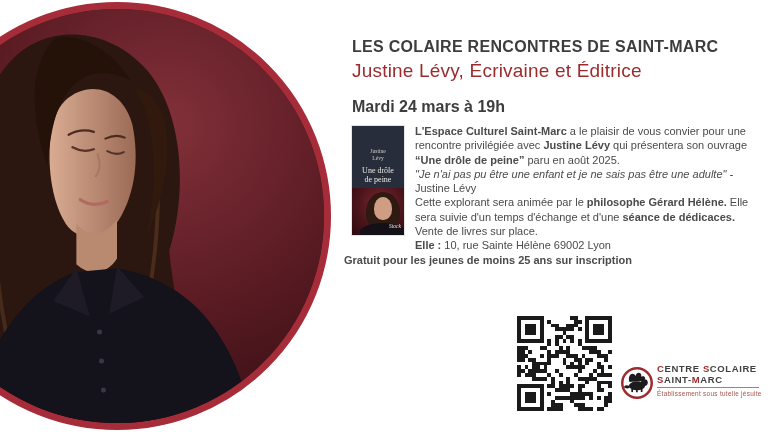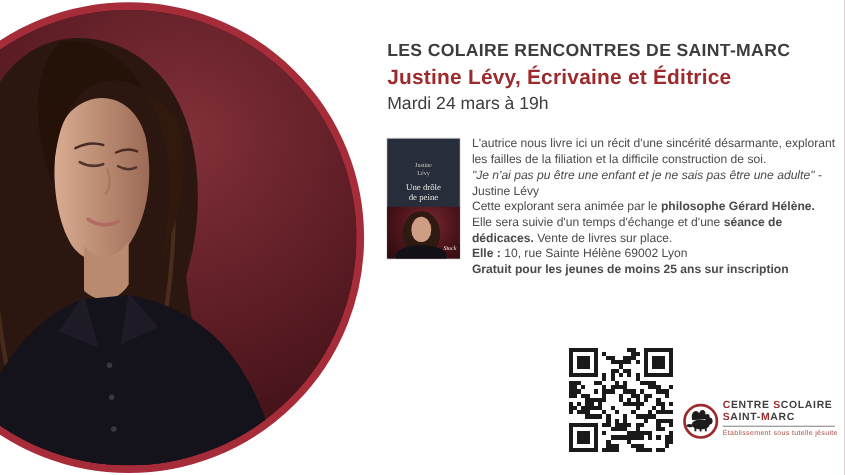--- a/index.html
+++ b/index.html
@@ -21,37 +21,37 @@
   }
   .photo-circle svg{display:block;}
 
   
   .headings{position:absolute;left:352px;top:38px;width:410px;}
   .series-title{
     font-size:16px;font-weight:700;color:#3d3c3e;letter-spacing:.3px;
     margin:0 0 4px 0;white-space:nowrap;
   }
   .event-title{
-    font-size:19px;font-weight:700;color:#9c2b2e;letter-spacing:.2px;
-    margin:0 0 4px 0;white-space:nowrap;
+    font-size:19px;font-weight:400;color:#9c2b2e;letter-spacing:.2px;
+    margin:0 0 16px 0;white-space:nowrap;
   }
   .event-datetime{
-    font-size:16px;font-weight:400;color:#3d3c3e;margin:0;white-space:nowrap;
+    font-size:16px;font-weight:700;color:#3d3c3e;margin:0;white-space:nowrap;
   }
 
   
   .bodytext{
     position:absolute;left:344px;top:124px;width:418px;
     font-size:11px;line-height:14.3px;color:#4b4a4c;
   }
   .bodytext p{margin:0;}
 
   
   .cover{
-    float:left;width:66px;height:109px;margin:2px 11px 4px 8px;
+    float:left;width:52px;height:109px;margin:2px 11px 4px 8px;
     background:#272d3b;box-shadow:0 0 0 1px #e4e4e4;
     display:flex;flex-direction:column;
   }
   .cover-top{
     flex:0 0 58px;display:flex;flex-direction:column;align-items:center;
     justify-content:flex-end;padding-bottom:4px;color:#e8e6df;
     font-family:"Liberation Serif", serif;text-align:center;
   }
   .cover-author{font-size:5.5px;line-height:6.5px;color:#cfccc2;}
   .cover-title{font-size:8px;line-height:9px;margin-top:5px;}
@@ -152,21 +152,21 @@
         <div>de peine</div>
       </div>
     </div>
     <div class="cover-photo">
       <div class="cover-hair"></div>
       <div class="cover-face"></div>
       <div class="cover-shirt"></div>
       <span class="cover-publisher">Stock</span>
     </div>
   </div>
-  <p><span>L'autrice nous livre ici un récit d'une sincérité désarmante, explorant les failles de la filiation et la difficile construction de soi.</span></p>
+  <p><span class="b">L'Espace Culturel Saint-Marc</span><span> a le plaisir de vous convier pour une rencontre privilégiée avec </span><span class="b">Justine Lévy</span><span> qui présentera son ouvrage </span><span class="b">“Une drôle de peine”</span><span> paru en août 2025.</span></p>
   <p><span class="i">"Je n'ai pas pu être une enfant et je ne sais pas être une adulte" - </span><span>Justine Lévy</span></p>
   <p><span>Cette explorant sera animée par le </span><span class="b">philosophe Gérard Hélène.</span><span> Elle sera suivie d'un temps d'échange et d'une </span><span class="b">séance de dédicaces.</span><span> Vente de livres sur place.</span></p>
   <p><span class="b">Elle :</span><span> 10, rue Sainte Hélène 69002 Lyon</span></p>
   <p><span class="b">Gratuit pour les jeunes de moins 25 ans sur inscription</span></p>
 </div>
 
 <div class="qr" id="qr">
     <svg viewBox="0 0 25 25" fill="#1a1a1a">
       <rect width="25" height="25" fill="#ffffff"></rect>
       <rect x="0" y="0" width="1" height="1"></rect>

